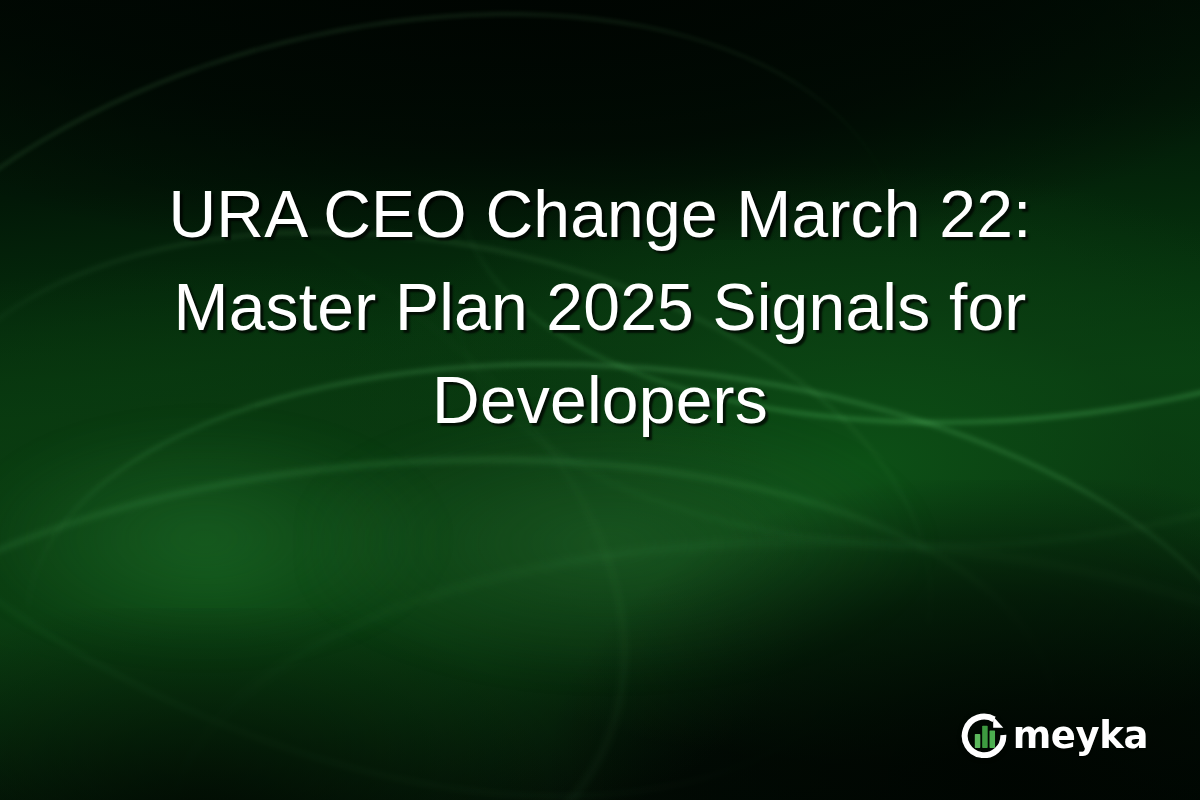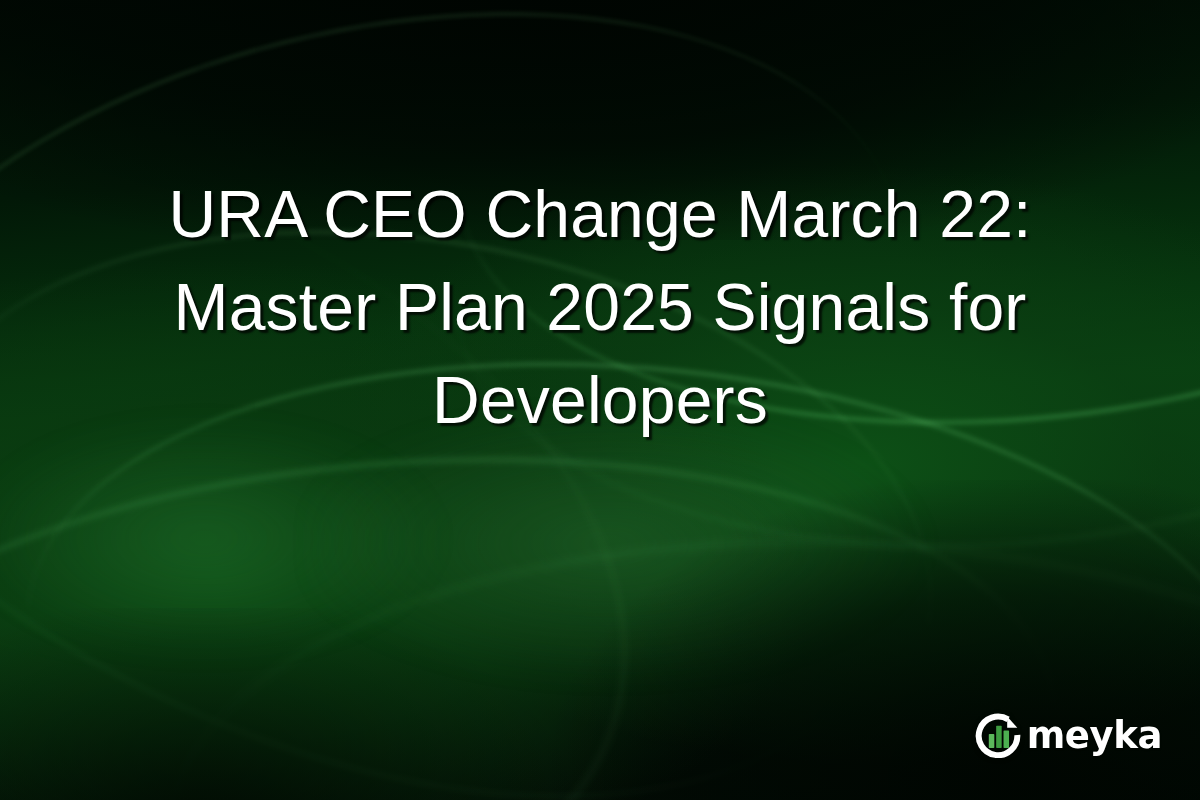--- a/index.html
+++ b/index.html
@@ -196,21 +196,21 @@
     line-height: 93px;
     color: #ffffff;
     letter-spacing: 0.2px;
     text-shadow: 3px 3px 2px rgba(0, 0, 0, 0.72);
     white-space: pre-line;
   }
 
   
   .logo {
     position: absolute;
-    right: 38px;
+    right: 52px;
     bottom: 42px;
     display: flex;
     align-items: center;
     gap: 6px;
     z-index: 6;
     margin-top: 32px;
   }
 
   .logo-mark {
     width: 46px;

